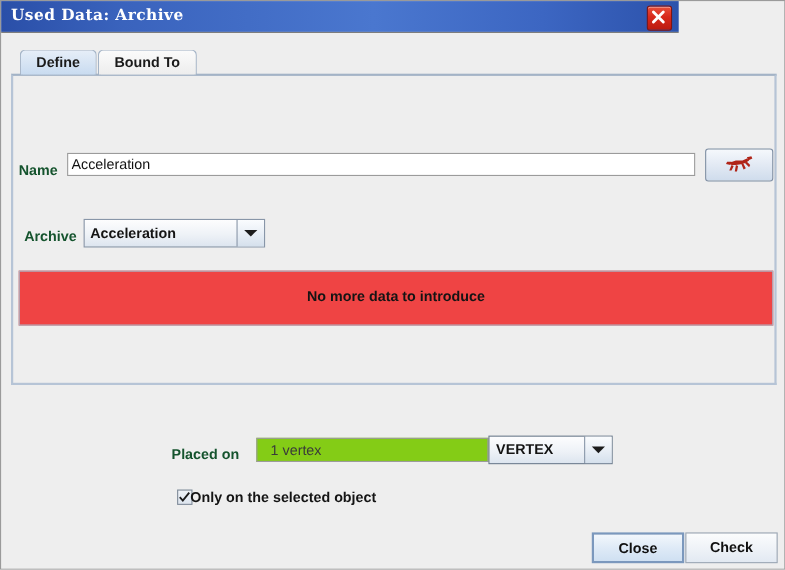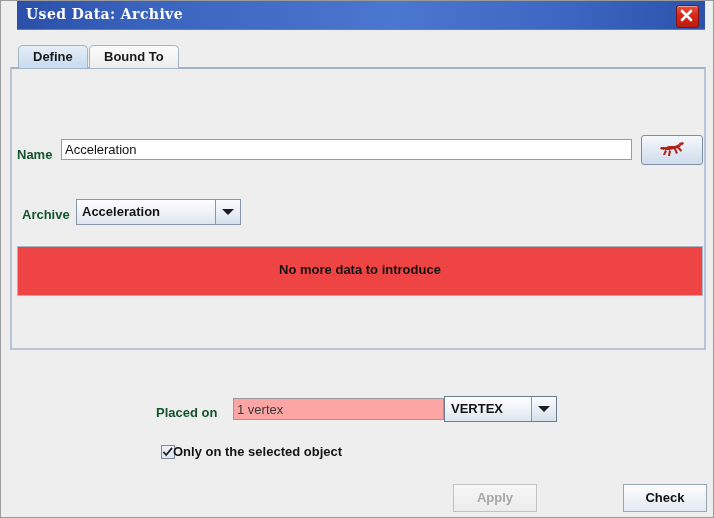--- a/index.html
+++ b/index.html
@@ -16,22 +16,22 @@
     height: 518px;
     box-sizing: border-box;
     background: #eeeeee;
     border: 1px solid #9a9a9a;
     overflow: hidden;
   }
 
   
   #titlebar {
     position: absolute;
-    left: 16px; top: 0;
-    width: 688px;
+    left: 0; top: 0;
+    width: 616px;
     height: 29px;
     background: linear-gradient(to right, #2a4fa8 0%, #3a63bd 18%, #4a77cf 55%, #3c66c2 80%, #2c52ab 100%);
     border-bottom: 1px solid #7d7d7d;
     box-sizing: border-box;
   }
   #title-text {
     position: absolute;
     left: 9px;
     top: 5px;
     color: #ffffff;
@@ -212,26 +212,26 @@
     left: 155px;
     top: 404px;
   }
   #placed-input {
     position: absolute;
     left: 232px;
     top: 397px;
     width: 211px;
     height: 22px;
     box-sizing: border-box;
-    background: #fca5a5;
+    background: #84cc16;
     border: 1px solid #9b9b9b;
     font-family: "Liberation Sans", sans-serif;
     font-size: 13px;
     color: #3a3a3a;
-    padding: 0 3px;
+    padding: 0 12px;
     outline: none;
   }
   #vertex-combo {
     position: absolute;
     left: 443px;
     top: 395px;
     width: 113px;
     height: 26px;
     box-sizing: border-box;
     border: 1px solid #6d7c8e;
@@ -377,16 +377,16 @@
 
   <div id="only-selected-row">
     <div id="only-selected-box">
       <svg width="12" height="12" viewBox="0 0 12 12">
         <path d="M2 6.5 L4.2 9 L9.5 2.5" stroke="#1b1b1b" stroke-width="1.7" fill="none" stroke-linecap="square"></path>
       </svg>
     </div>
     <div id="only-selected-label">Only on the selected object</div>
   </div>
 
-  <div class="btn" id="apply-button">Apply</div>
+  <div class="btn" id="close-button">Close</div>
   <div class="btn" id="check-button">Check</div>
 
 </div>
 
 </body></html>

